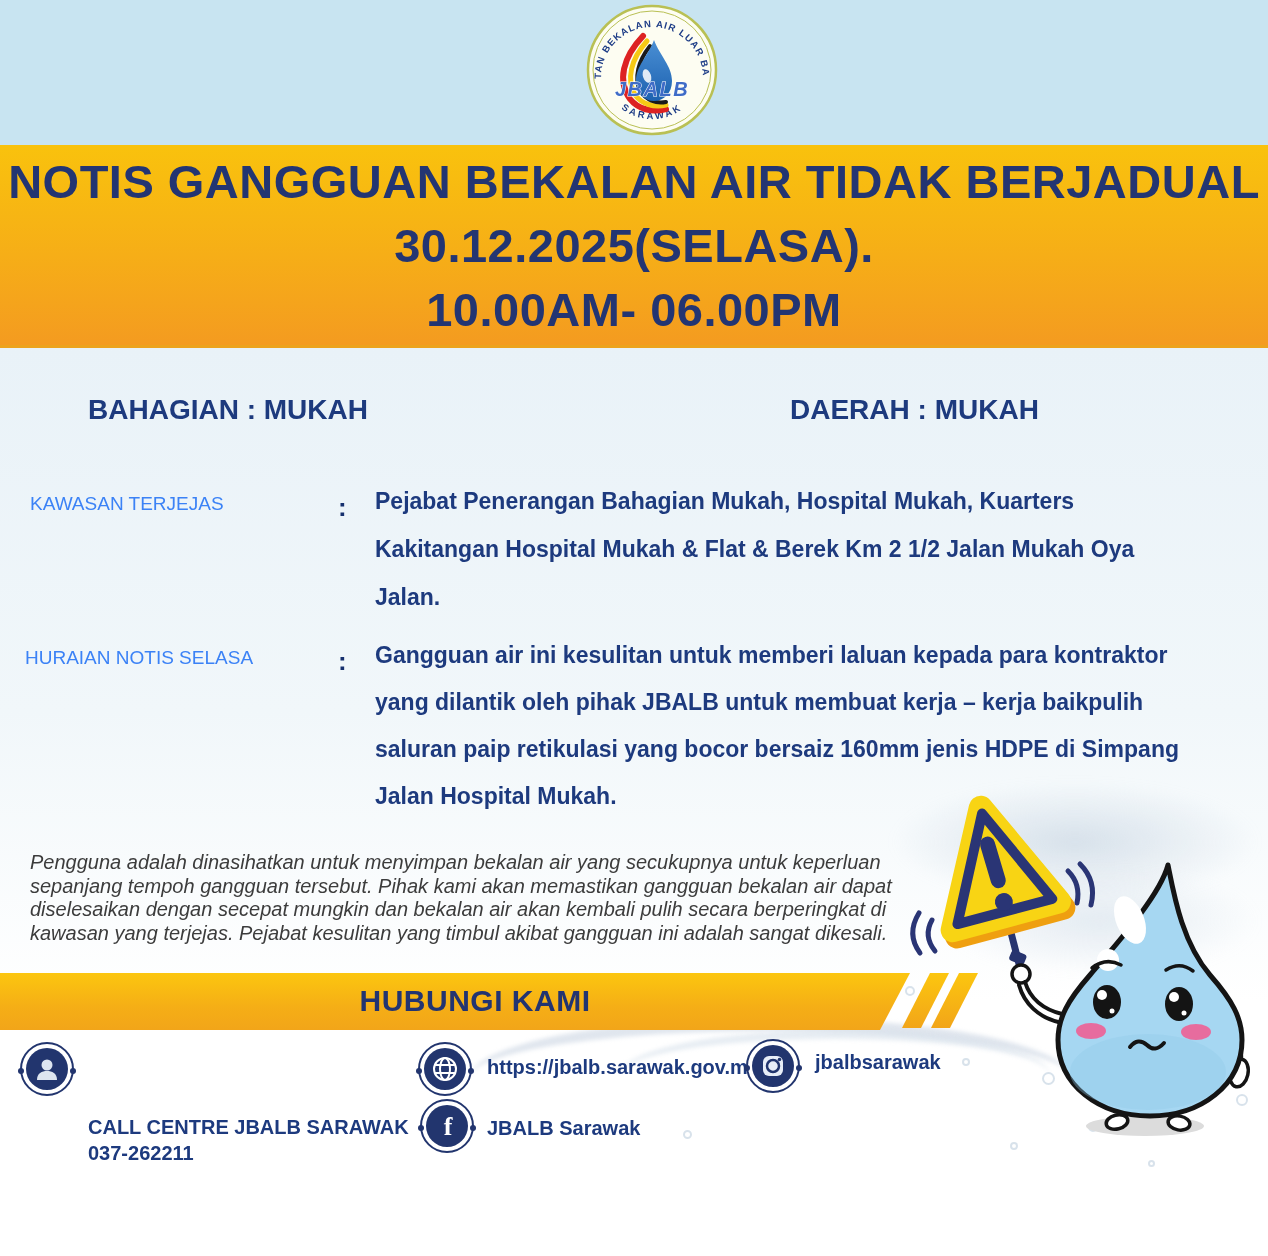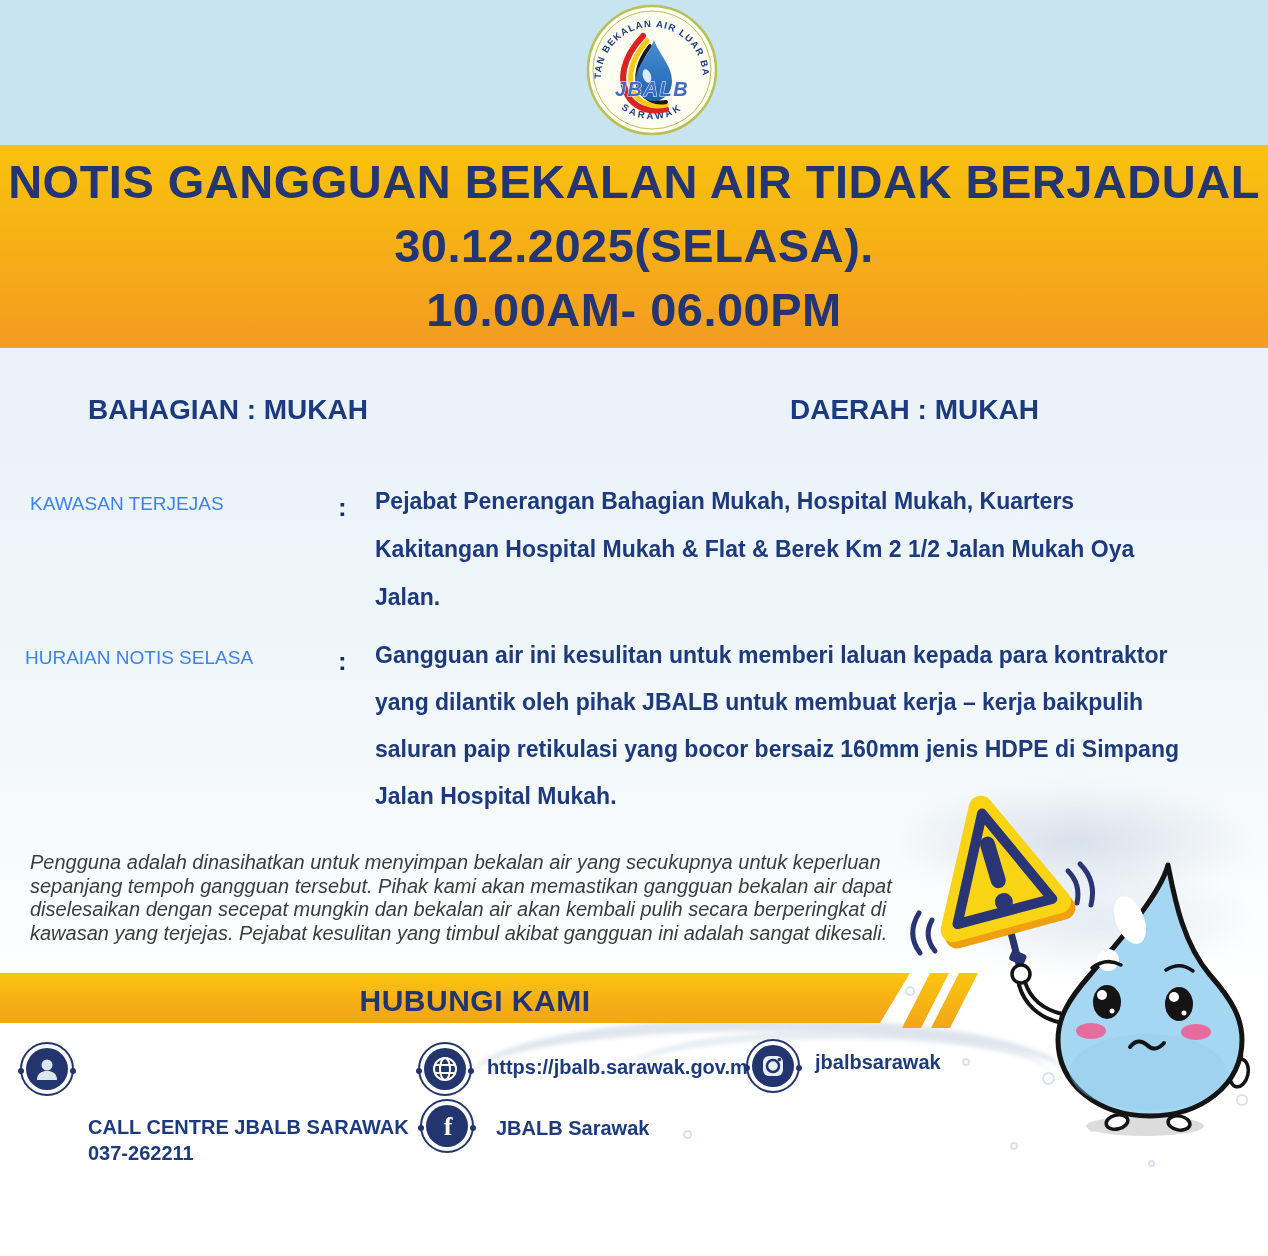--- a/index.html
+++ b/index.html
@@ -29,21 +29,21 @@
   .row-content{font-size:23px;font-weight:700;color:#1d3a7e;width:790px;}
   .row-content div{white-space:nowrap;}
   .k-lines div{line-height:48px;}
   .h-lines div{line-height:47px;}
 
   .advisory{left:30px;top:851px;width:900px;font-style:italic;font-size:20px;
             color:#3c3c3c;line-height:23.6px;}
   .advisory div{white-space:nowrap;}
 
   
-  .contact-banner{left:0;top:973px;width:910px;height:50px;
+  .contact-banner{left:0;top:973px;width:910px;height:57px;
       background:linear-gradient(180deg,#fcc60f 0%,#f5ae16 60%,#f2a519 100%);
       clip-path:polygon(0 0,100% 0,calc(100% - 30px) 100%,0 100%);
       text-align:center;line-height:55px;font-size:30px;font-weight:700;
       color:#223471;letter-spacing:.5px;text-indent:40px;}
   .stripe{top:973px;height:55px;transform:skewX(-27deg);transform-origin:top left;
       background:linear-gradient(180deg,#fcc60f,#f2a519);}
   .stripe1{left:930px;width:19px;}
   .stripe2{left:959px;width:19px;}
 
   
@@ -228,21 +228,21 @@
   </div>
   <div class="abs ctext" style="left:487px;top:1056px;">https://jbalb.sarawak.gov.my/</div>
 
   <div class="abs cicon" style="left:420px;top:1099px;">
     <div class="cicon-inner">
       <svg width="30" height="30" viewBox="0 0 30 30">
         <text x="16" y="24" text-anchor="middle" font-family="Liberation Serif, serif" font-size="26" font-weight="bold" fill="#ffffff">f</text>
       </svg>
     </div>
   </div>
-  <div class="abs ctext" style="left:487px;top:1117px;margin-left:9px;">JBALB Sarawak</div>
+  <div class="abs ctext" style="left:487px;top:1117px;">JBALB Sarawak</div>
 
   <div class="abs cicon" style="left:746px;top:1039px;">
     <div class="cicon-inner">
       <svg width="30" height="30" viewBox="0 0 30 30">
         <rect x="5" y="5" width="20" height="20" rx="6" fill="#e8eef8"></rect>
         <circle cx="15" cy="15" r="6" fill="none" stroke="#22356e" stroke-width="2.5"></circle>
         <circle cx="21.5" cy="8.5" r="1.8" fill="#22356e"></circle>
       </svg>
     </div>
   </div>

